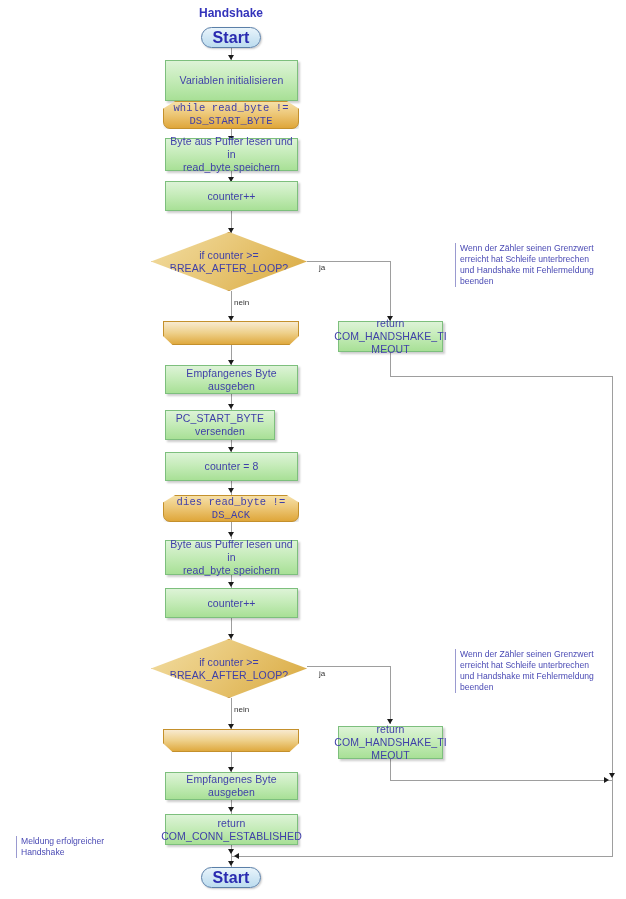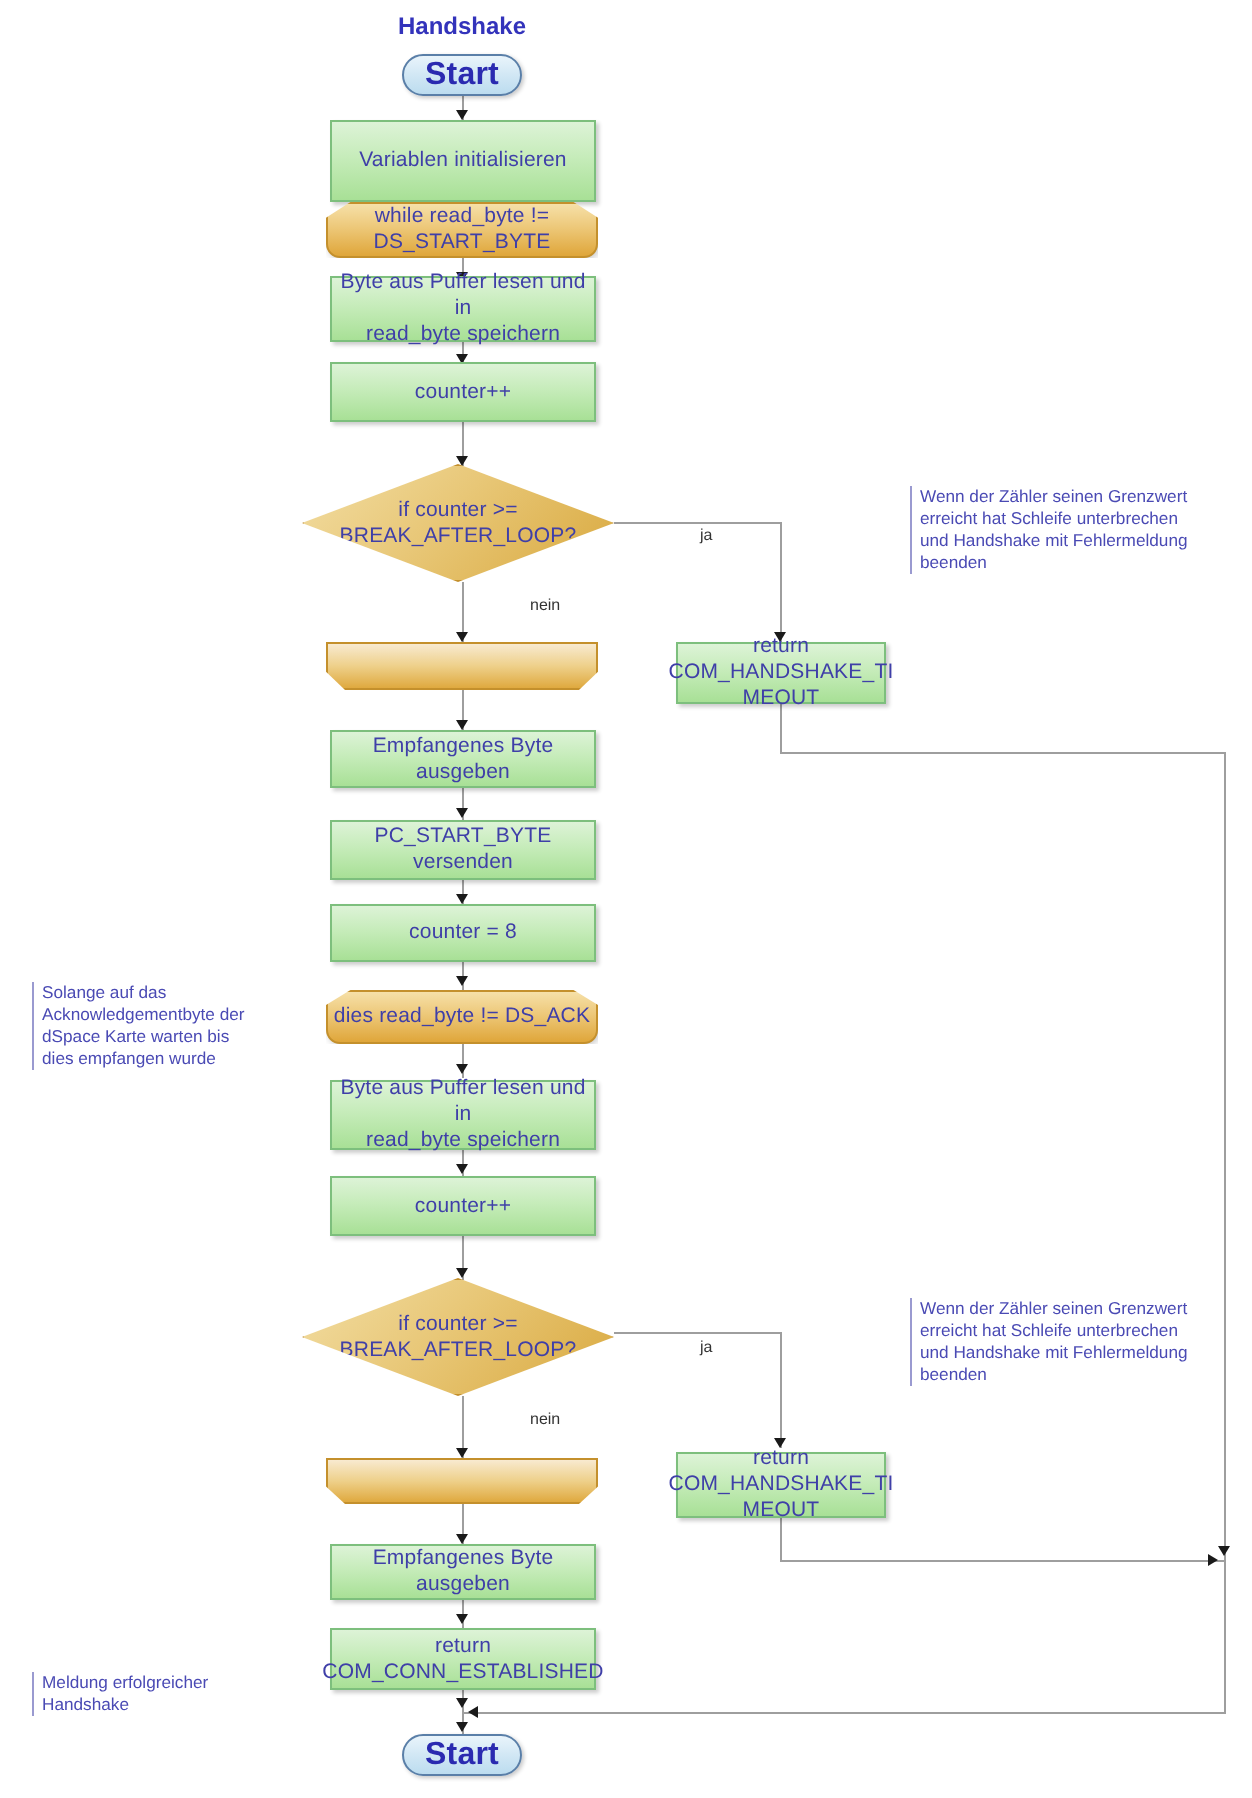--- a/index.html
+++ b/index.html
@@ -64,20 +64,21 @@
     z-index: 2;
   }
 
   
   .loopstart {
     background: linear-gradient(to bottom, #f6e0a8 0%, #edc879 45%, #dfa63a 100%);
     border: 1px solid #c4902c;
     border-radius: 7px;
     clip-path: polygon(0% 28%, 9% 0%, 91% 0%, 100% 28%, 100% 100%, 0% 100%);
     filter: drop-shadow(1.5px 1.5px 1.5px rgba(0,0,0,0.2));
+    font-family: Liberation Mono, monospace;
   }
 
   
   .loopend {
     background: linear-gradient(to bottom, #f8ead0 0%, #eed08a 50%, #dfa93f 100%);
     border: 1px solid #c4902c;
     clip-path: polygon(0% 0%, 100% 0%, 100% 62%, 93% 100%, 7% 100%, 0% 62%);
     filter: drop-shadow(1.5px 1.5px 1.5px rgba(0,0,0,0.2));
   }
 
@@ -133,21 +134,20 @@
     border-bottom: 3.5px solid transparent;
     border-left: 5px solid #1a1a1a;
   }
 
   
   .edge-label {
     position: absolute;
     color: #333333;
     font-size: 8px;
     line-height: 10px;
-    margin-left: 31px;
   }
 </style>
 </head>
 <body>
 
 <div id="canvas">
 
   <div class="title" style="left:166px; top:6px; width:130px;">Handshake</div>
 
   <div class="vline" style="left:231px; top:48px; height:14px;"></div>
@@ -258,21 +258,21 @@
   <div class="node process" style="left:338px; top:321px; width:105px; height:31px;">
     <span>return
 COM_HANDSHAKE_TI
 MEOUT</span>
   </div>
 
   <div class="node process" style="left:165px; top:365px; width:133px; height:29px;">
     <span>Empfangenes Byte ausgeben</span>
   </div>
 
-  <div class="node process" style="left:165px; top:410px; width:133px; height:30px;">
+  <div class="node process" style="left:165px; top:410px; width:110px; height:30px;">
     <span>PC_START_BYTE versenden</span>
   </div>
 
   <div class="node process" style="left:165px; top:452px; width:133px; height:29px;">
     <span>counter = 8</span>
   </div>
 
   <div class="node loopstart" style="left:163px; top:495px; width:136px; height:27px;">
     <span>dies read_byte != DS_ACK</span>
   </div>
@@ -318,24 +318,20 @@
   <div class="edge-label" style="left:234px; top:298px;">nein</div>
   <div class="edge-label" style="left:319px; top:669px;">ja</div>
   <div class="edge-label" style="left:234px; top:705px;">nein</div>
 
   <div class="note" style="left:455px; top:243px; width:150px;">Wenn der Zähler seinen Grenzwert
 erreicht hat Schleife unterbrechen
 und Handshake mit Fehlermeldung
 beenden</div>
 
 
-  <div class="note" style="left:16px; top:491px; width:136px;">Solange auf das
-Acknowledgementbyte der
-dSpace Karte warten bis
-dies empfangen wurde</div>
 
   <div class="note" style="left:455px; top:649px; width:150px;">Wenn der Zähler seinen Grenzwert
 erreicht hat Schleife unterbrechen
 und Handshake mit Fehlermeldung
 beenden</div>
 
   <div class="note" style="left:16px; top:818px; width:136px;margin-top:18px;">Meldung erfolgreicher
 Handshake</div>
 
 </div>

